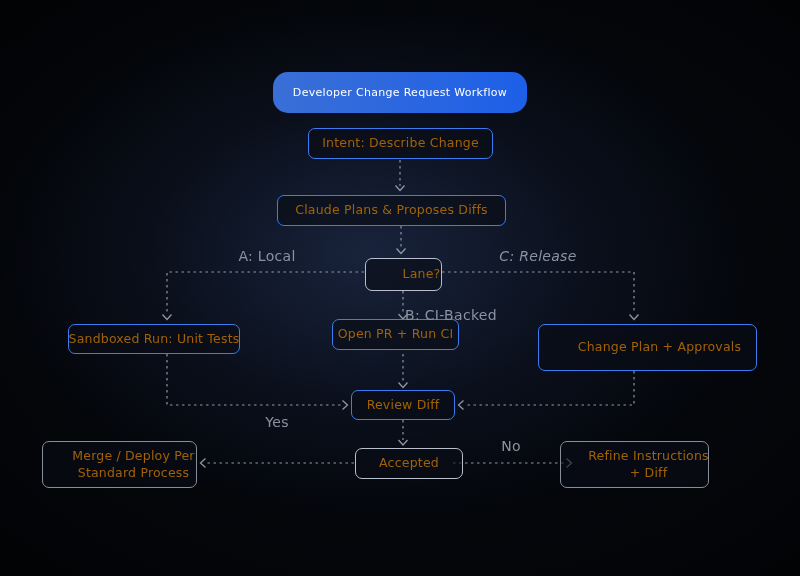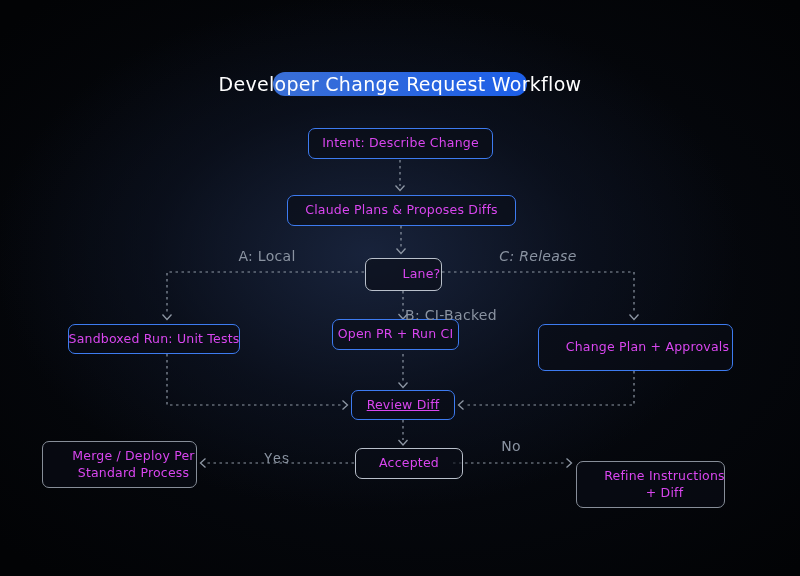--- a/index.html
+++ b/index.html
@@ -20,41 +20,41 @@
   #stage { position: absolute; inset: 0; }
 
   .node {
     position: absolute;
     display: flex;
     flex-direction: column;
     align-items: center;
     justify-content: center;
     border-radius: 7px;
     background: rgba(9, 13, 22, 0.62);
-    color: #d946ef;
+    color: #a16207;
     font-size: 12.5px;
     line-height: 1.35;
     text-align: center;
     letter-spacing: 0.2px;
     box-sizing: border-box;
     white-space: nowrap;
   }
   .node.blue   { border: 1px solid var(--accent-blue, #3d7bf0); }
   .node.light  { border: 1px solid var(--neutral-border, #b9c0cb); }
   .node.muted  { border: 1px solid var(--muted-border, #878e99); padding-left: 28px; }
 
   .title-pill {
     position: absolute;
     left: 273px; top: 72px;
-    width: 254px; height: 24px;
+    width: 254px; height: 41px;
     border-radius: 15px;
     display: flex; align-items: center; justify-content: center;
     background: linear-gradient(90deg, var(--pill-gradient-start, #3a6fd6), var(--pill-gradient-end, #1d5fe8));
     color: #ffffff;
-    font-size: 19px;
+    font-size: 11px;
     letter-spacing: 0.3px;
     white-space: nowrap;
   }
 
   .edge-label {
     position: absolute;
     transform: translate(-50%, -50%);
     color: var(--label-text, #8a93a1);
     font-size: 14px;
     letter-spacing: 0.3px;
@@ -116,45 +116,45 @@
     <polyline class="edge-head" points="205.5,458.5 200.5,463 205.5,467.5"></polyline>
 
     <path class="edge-line" d="M453 463 L566 463"></path>
     <polyline class="edge-head" points="566.5,458.5 571.5,463 566.5,467.5"></polyline>
   </svg>
 
   <div class="title-pill">Developer Change Request Workflow</div>
 
   <div class="node blue" style="left:308px; top:128px; width:185px; height:31px;">Intent: Describe Change</div>
 
-  <div class="node blue" style="left:287px; top:195px; width:229px; height:31px;">Claude Plans &amp; Proposes Diffs</div>
+  <div class="node blue" style="left:277px; top:195px; width:229px; height:31px;">Claude Plans &amp; Proposes Diffs</div>
 
   <div class="node light" style="left:365px; top:258px; width:77px; height:33px;padding-left:36px;">Lane?</div>
 
   <div class="node blue" style="left:68px; top:324px; width:172px; height:30px;">Sandboxed Run: Unit Tests</div>
 
   <div class="node blue" style="left:332px; top:319px; width:127px; height:31px;">Open PR + Run CI</div>
 
-  <div class="node blue" style="left:538px; top:324px; width:195px; height:47px;padding-left:24px;">
+  <div class="node blue" style="left:538px; top:324px; width:219px; height:47px;padding-left:24px;">
     <span>Change Plan + Approvals</span>
   </div>
 
-  <div class="node blue" style="left:351px; top:390px; width:104px; height:30px;text-decoration:underline;">Review Diff</div>
+  <div class="node blue" style="left:351px; top:390px; width:104px; height:30px;">Review Diff</div>
 
   <div class="node light" style="left:355px; top:448px; width:108px; height:31px;">Accepted</div>
 
   <div class="node muted" style="left:42px; top:441px; width:155px; height:47px;">
     <span>Merge / Deploy Per</span>
     <span>Standard Process</span>
   </div>
 
-  <div class="node muted" style="left:576px; top:441px; width:149px; height:47px;margin-top:20px;">
+  <div class="node muted" style="left:560px; top:441px; width:149px; height:47px;">
     <span>Refine Instructions</span>
     <span>+ Diff</span>
   </div>
 
   <div class="edge-label" style="left:267px; top:256px;">A: Local</div>
   <div class="edge-label" style="left:538px; top:256px;font-style:italic;">C: Release</div>
   <div class="edge-label" style="left:451px; top:306px;margin-top:9px;">B: CI-Backed</div>
-  <div class="edge-label" style="left:277px; top:459px;font-family:Liberation Mono, monospace;">Yes</div>
+  <div class="edge-label" style="left:277px; top:422px;">Yes</div>
   <div class="edge-label" style="left:511px; top:446px;">No</div>
 
 </div>
 
 </body></html>

